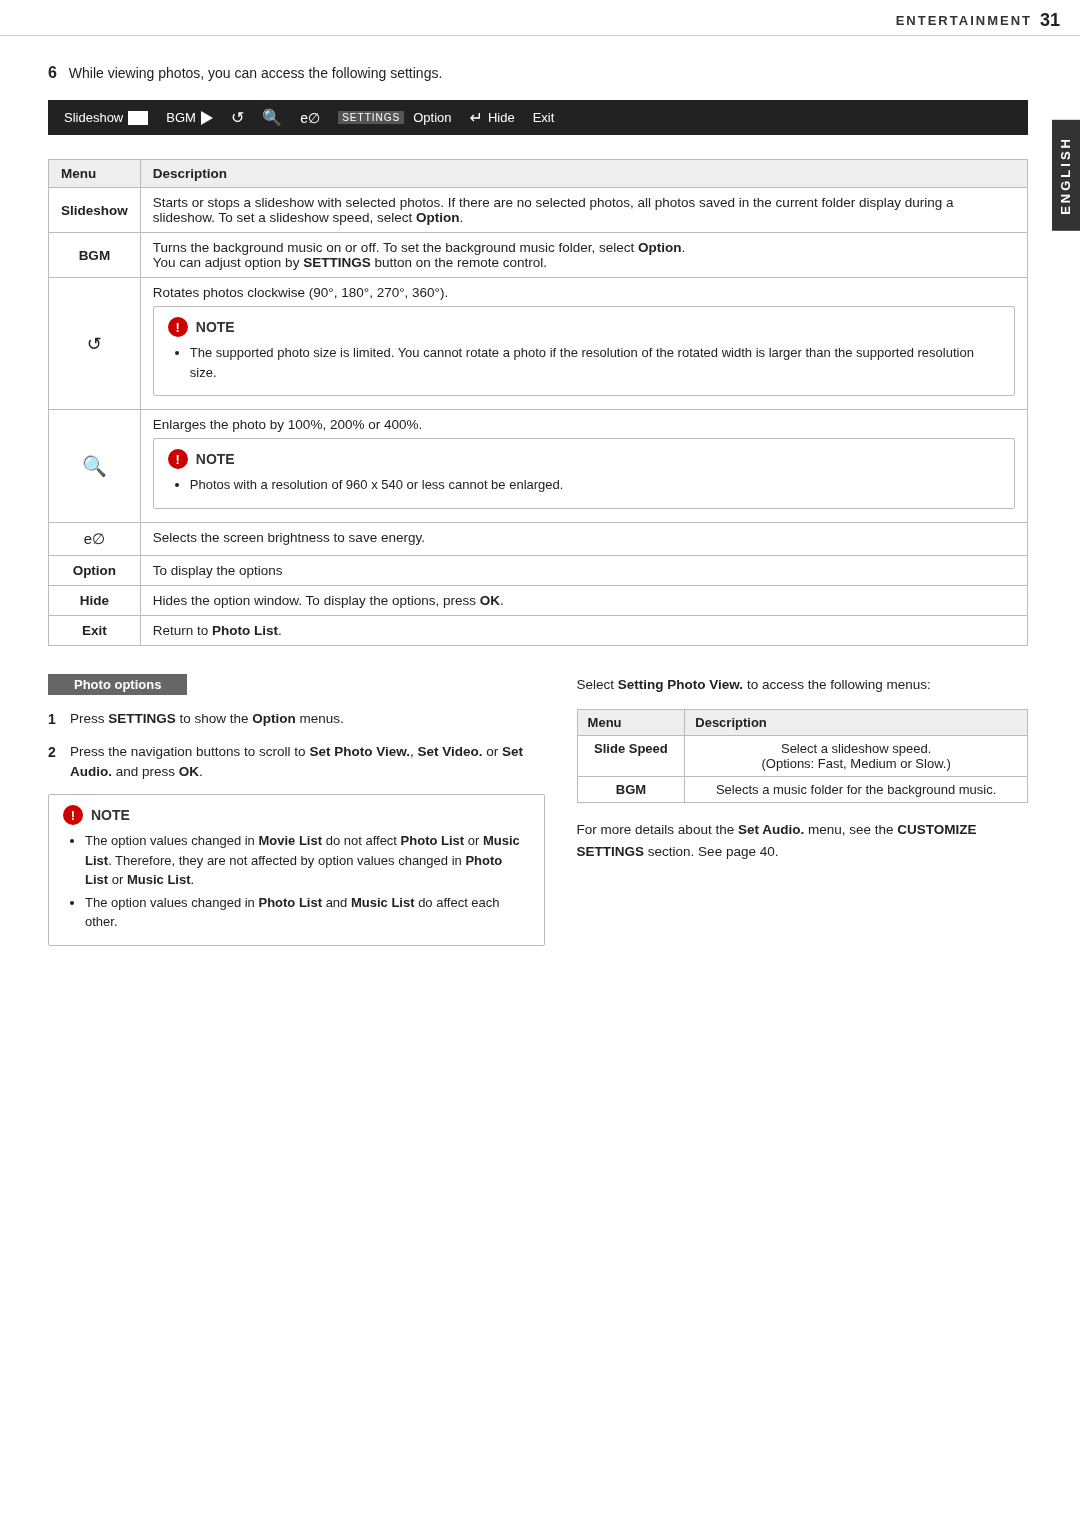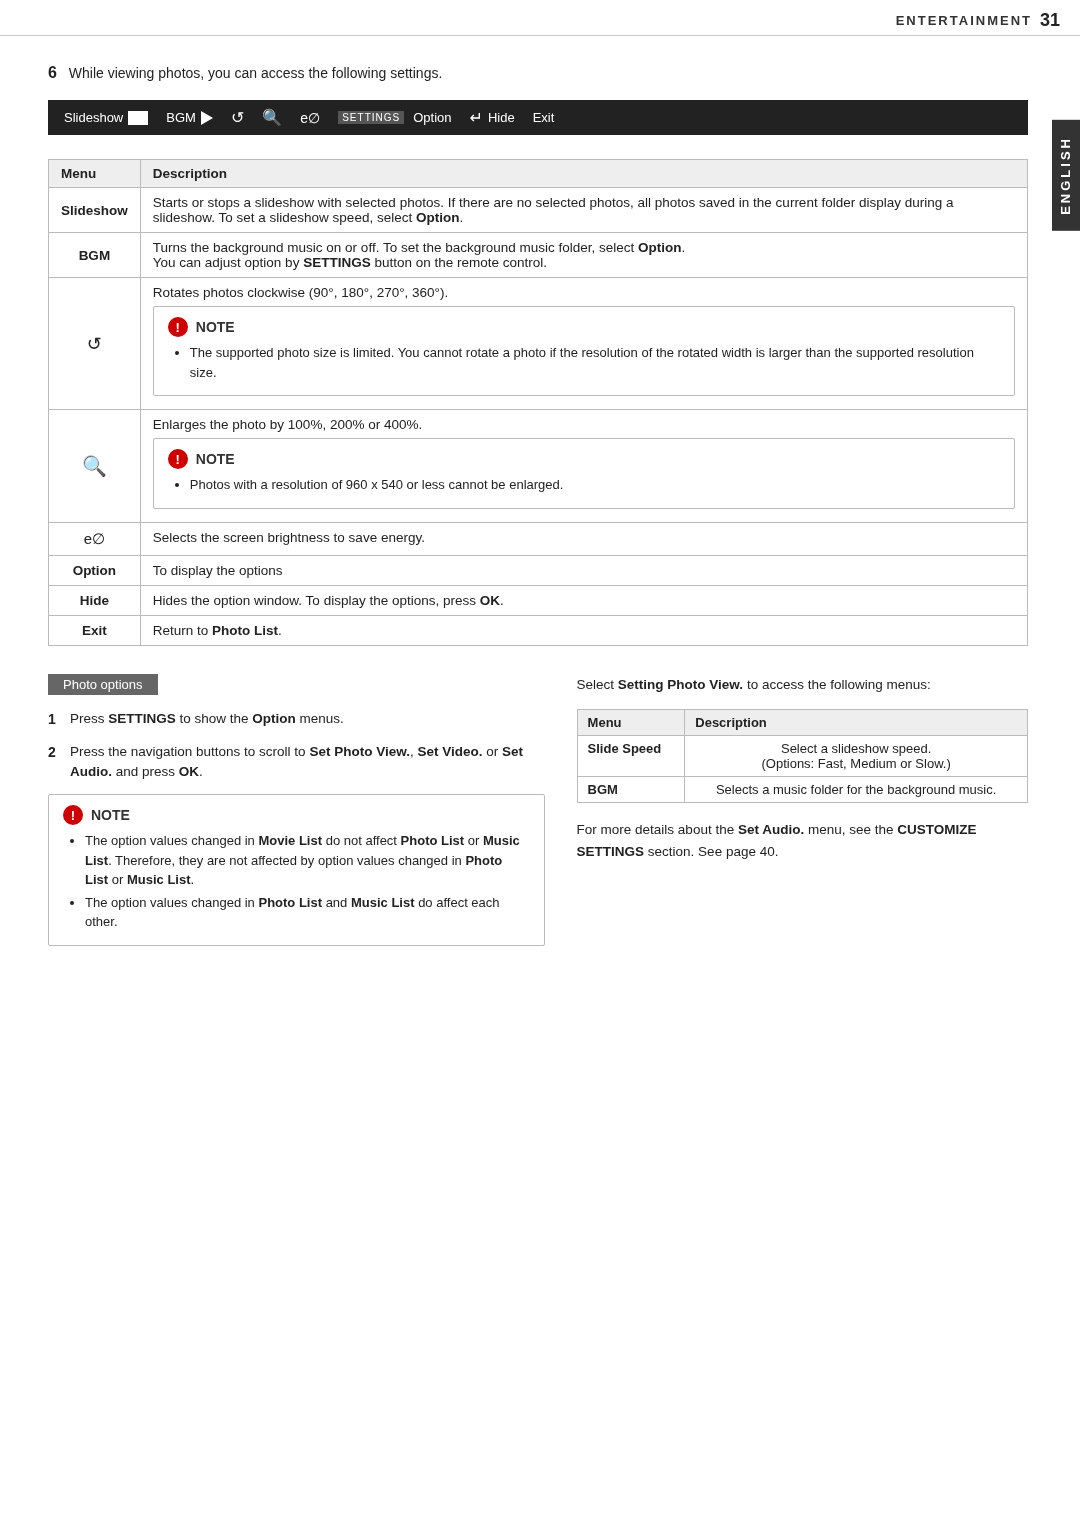--- a/index.html
+++ b/index.html
@@ -192,23 +192,23 @@
     .left-col {
       flex: 1.1;
     }
     .right-col {
       flex: 1;
     }
 
     .photo-options-header {
       background: #666;
       color: #fff;
-      font-weight: normal;
-      font-size: 13px;
-      padding: 3px 15px;
+      font-weight: bold;
+      font-size: 13px;
+      padding: 3px 26px;
       display: inline-block;
       margin-bottom: 14px;
     }
 
     .steps-list {
       list-style: none;
       padding: 0;
     }
     .steps-list li {
       display: flex;
@@ -237,21 +237,21 @@
       text-align: left;
     }
     .small-table td {
       border: 1px solid #bbb;
       padding: 5px 10px;
       vertical-align: top;
       text-align: center;
     }
     .small-table td.menu-col {
       font-weight: bold;
-      text-align: left;
+      text-align: center;
       white-space: nowrap;
     }
 
     .right-select-text {
       font-size: 13.5px;
       line-height: 1.6;
       margin-bottom: 14px;
     }
 
     .extra-text {

